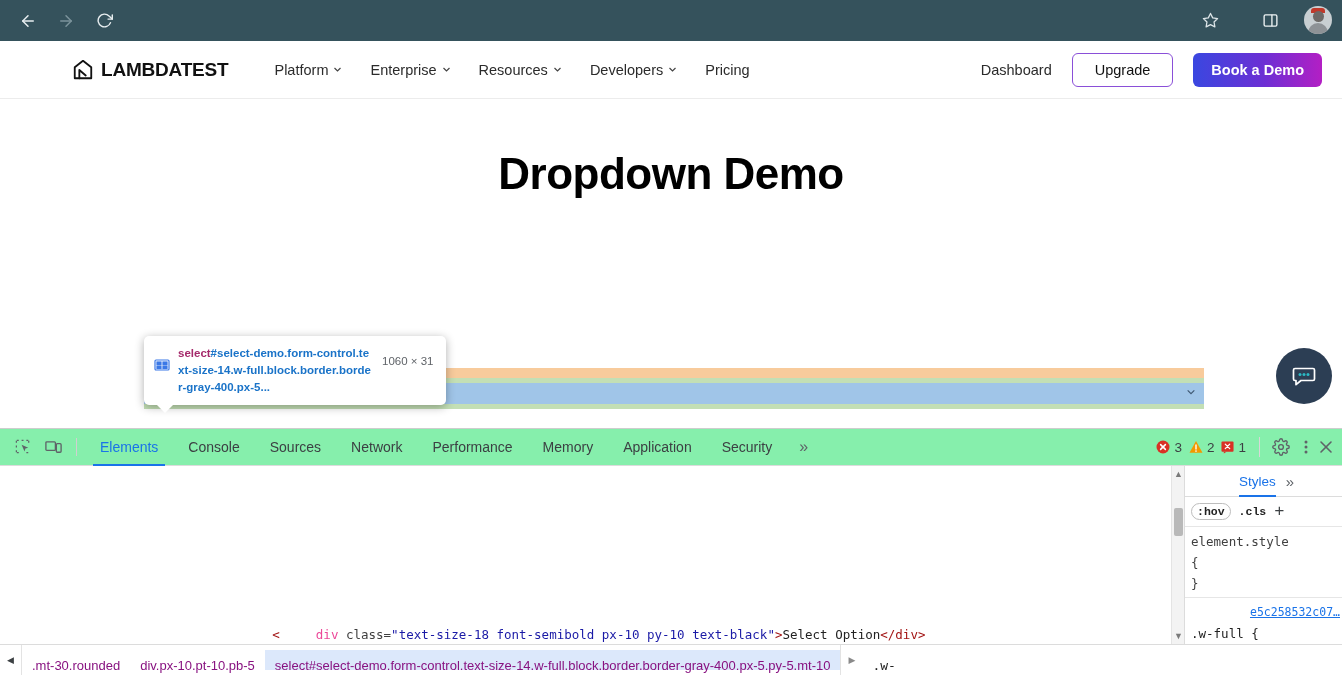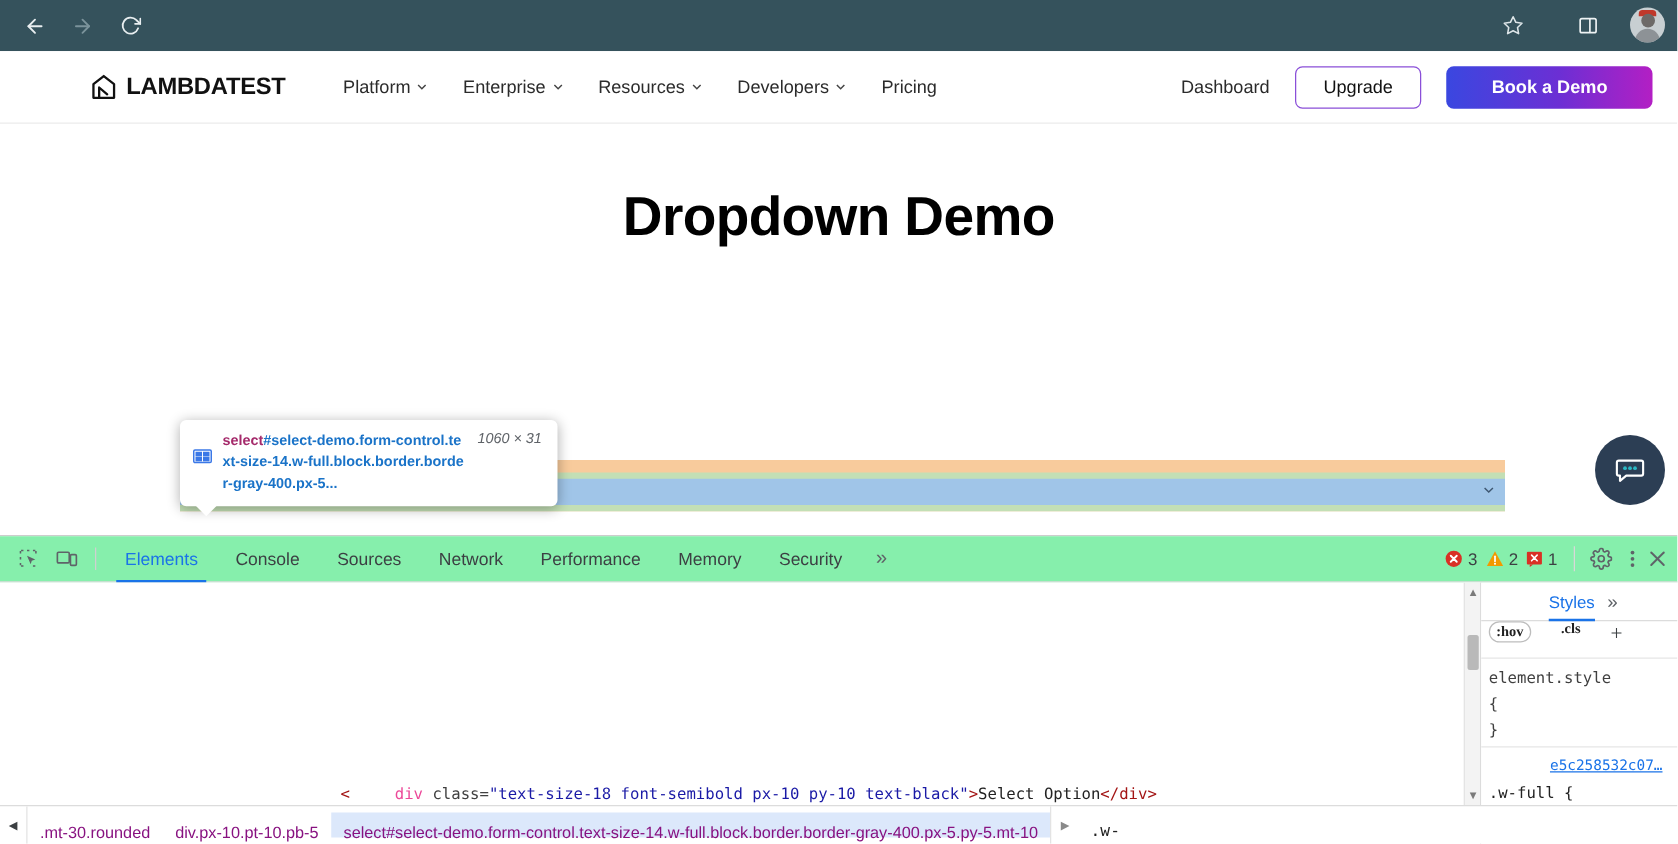--- a/index.html
+++ b/index.html
@@ -92,21 +92,21 @@
   .caret { width: 9px; height: 9px; color: #444; display: block; }
   .header-right {
     margin-left: auto; display: flex; align-items: center; gap: 20px;
   }
   .dashboard-link { font-size: 14.5px; color: #2b2b2b; }
   .upgrade-btn {
     border: 1px solid #8a4fd8; border-radius: 6px;
     padding: 8px 22px; font-size: 14.5px; color: #111; background: #fff;
   }
   .book-demo-btn {
-    border-radius: 6px; padding: 9px 36px;
+    border-radius: 6px; padding: 9px 18px;
     font-size: 14.5px; font-weight: 700; color: #fff;
     background: linear-gradient(90deg, #3a47e0 0%, #6c2fd4 55%, #b31fc4 100%);
   }
   .page-title {
     text-align: center; font-size: 44px; font-weight: 800;
     letter-spacing: -0.5px; color: #000; margin-top: 50px;
     font-family: "Liberation Sans", sans-serif;
   }
 
   
@@ -141,21 +141,21 @@
     border-left: 9px solid transparent; border-right: 9px solid transparent;
     border-top: 9px solid #fff;
   }
   .tip-icon { flex: 0 0 auto; width: 16px; height: 16px; margin-top: 12px; }
   .tip-text {
     font-size: 11.5px; font-weight: 700; line-height: 17px;
     color: #1a73c8; width: 196px; word-break: break-all;
     font-family: "Liberation Sans", sans-serif;
   }
   .tip-text .tag { color: #a52a6b; }
-  .tip-dim { font-size: 11.5px; color: #5f6368; margin-top: 0; white-space: nowrap; font-style: italic; }
+  .tip-dim { font-size: 11.5px; color: #5f6368; margin-top: 10px; white-space: nowrap; }
 
   .chat-bubble {
     position: absolute; right: 10px; top: 307px;
     width: 56px; height: 56px; border-radius: 50%;
     background: #2c3e54; display: flex;
     align-items: center; justify-content: center;
   }
 
   
   .devtools {
@@ -227,39 +227,39 @@
     line-height: 31px;
     margin-left: 44px;
   }
   .styles-tab::after {
     content: ""; position: absolute; left: 0; right: 0; bottom: 0;
     height: 2px; background: #1a73e8;
   }
   .styles-more { font-size: 15px; color: #5f6368; }
   .styles-filterbar {
     height: 30px; border-bottom: 1px solid #e6e6e6;
-    display: flex; gap: 24px; padding-left: 6px;
-    font-family: Liberation Serif, serif;
+    display: flex; align-items: center; gap: 8px; padding-left: 6px;
+    font-family: Liberation Mono, monospace;
   }
   .pill-hov {
     border: 1px solid #bdbdbd; border-radius: 9px; padding: 0px 5px;
     font-size: 11.5px; font-weight: 700; color: #222; height: 17px;
     line-height: 16px;
   }
   .cls-lbl { font-size: 11.5px; font-weight: 700; color: #222; }
   .plus-lbl { font-size: 17px; color: #3c4043; font-weight: 300; }
   .styles-rule {
     font-family: "DejaVu Sans Mono", monospace;
     font-size: 12.5px; line-height: 21px; padding: 4px 0 3px 6px;
     border-bottom: 1px solid #e6e6e6;
   }
   .rule-sel-dim { color: #404040; }
   .rule-src {
     font-size: 11.5px; color: #1a73e8; text-decoration: underline;
-    float: right; margin-right: 12px;
+    float: right; margin-right: 2px;
   }
   .rule-sel { color: #222; }
 
   
   .crumbs {
     position: absolute; bottom: 0; left: 0; width: 1342px; height: 31px;
     border-top: 1px solid #dcdcdc; background: #fff;
     display: flex; align-items: center; font-size: 13px;
     font-family: "Liberation Sans", sans-serif; overflow: hidden;
   }
@@ -415,20 +415,21 @@
         </svg>
       </div>
       <div class="dt-sep"></div>
       <div class="dt-tabs">
         <div class="dt-tab active">Elements</div>
         <div class="dt-tab">Console</div>
         <div class="dt-tab">Sources</div>
         <div class="dt-tab">Network</div>
         <div class="dt-tab">Performance</div>
         <div class="dt-tab">Memory</div>
+        <div class="dt-tab">Application</div>
         <div class="dt-tab">Security</div>
         <div class="dt-more">»</div>
       </div>
       <div class="dt-right">
         <div class="count-grp">
           <svg width="14" height="14" viewBox="0 0 14 14">
               <circle cx="7" cy="7" r="6.5" fill="#d93025"></circle>
               <path d="M4.6 4.6l4.8 4.8M9.4 4.6l-4.8 4.8" stroke="#fff" stroke-width="1.5" stroke-linecap="round"></path>
             </svg>
           <span class="num">3</span>

